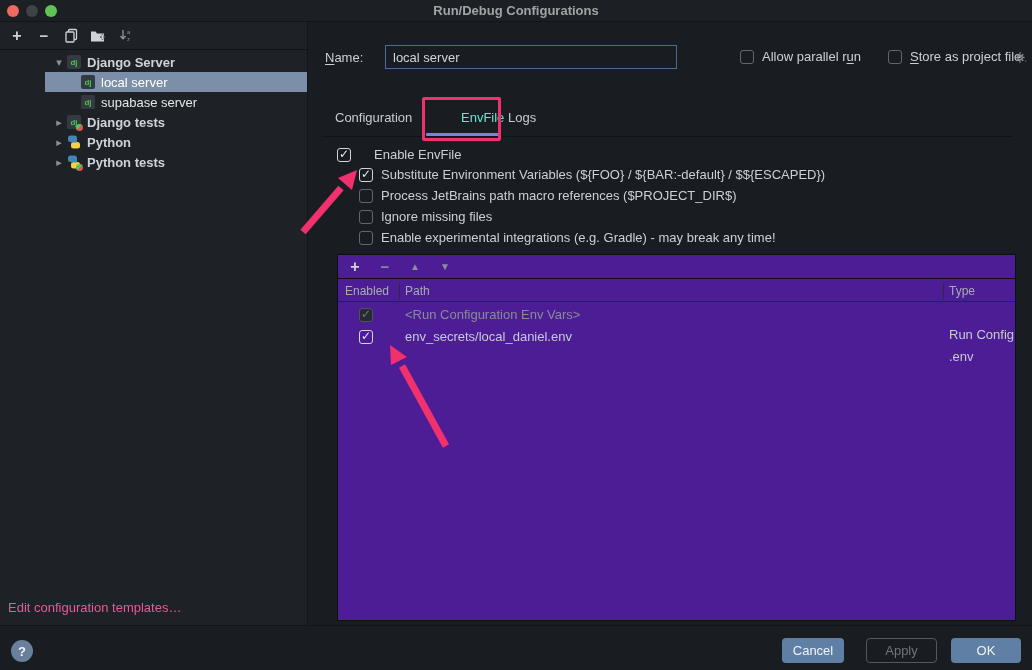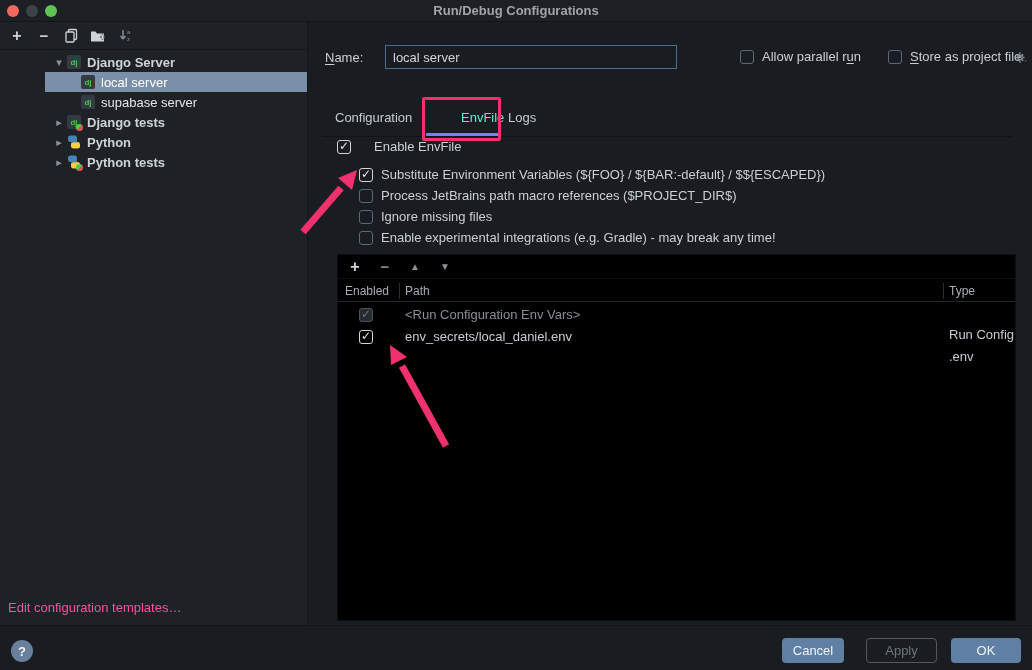--- a/index.html
+++ b/index.html
@@ -59,21 +59,21 @@
   #tab-configuration { left:27px; }
   #tab-envfile { left:115px; color:#5eead4;margin-left:38px; }
   #tab-logs { left:200px; }
   #tab-divider { position:absolute; left:14px; top:114px; width:690px; height:1px; background:#101318; }
   #tab-underline { position:absolute; left:118px; top:111px; width:74px; height:3px; background:#7d80e8; border-radius:1px; }
 
   
   .opt { position:absolute; display:flex; align-items:center; gap:8px; color:#ccd0d6; cursor:default; }
 
   
-  #env-table { position:absolute; left:29px; top:232px; width:679px; height:367px; background:#000000; border:1px solid #0d1013; }
+  #env-table { position:absolute; left:29px; top:232px; width:679px; height:367px; background:#4c1d95; border:1px solid #0d1013; }
   #tbl-toolbar { position:absolute; left:0; top:0; width:100%; height:24px; border-bottom:1px solid #0d1013; display:flex; align-items:center; gap:12px; padding-left:8px; }
   .glyph-up::before { content:"\25B2"; font-size:10px; }
   .glyph-down::before { content:"\25BC"; font-size:10px; }
   #tbl-header { position:absolute; left:0; top:25px; width:100%; height:22px; border-bottom:1px solid #24282d; color:#a6acb4; font-size:12px; }
   .hsep { position:absolute; top:3px; width:1px; height:16px; background:#2a2e34; }
   #tbl-header .h-enabled { position:absolute; left:7px; top:4px; }
   #tbl-header .h-path { position:absolute; left:67px; top:4px; }
   #tbl-header .h-type { position:absolute; left:611px; top:4px; }
   .trow { position:absolute; left:0; width:100%; height:22px; }
   .trow .cb { position:absolute; left:21px; top:4px; }
@@ -205,21 +205,21 @@
           <path d="M12 10.5 l1.4 0 -0.7 1.4 z" fill="#8a9099"></path>
         </svg>
     </span>
 
     <span class="tab" id="tab-configuration">Configuration</span>
     <span class="tab" id="tab-envfile">EnvFile</span>
     <span class="tab" id="tab-logs">Logs</span>
     <div id="tab-divider"></div>
     <div id="tab-underline"></div>
 
-    <div class="opt" style="left:29px; top:117px;gap:23px;">
+    <div class="opt" style="left:29px; top:125px;gap:23px;">
       <span class="cb checked"></span>
       <span>Enable EnvFile</span>
     </div>
     <div class="opt" style="left:51px; top:145px;">
       <span class="cb checked"></span>
       <span>Substitute Environment Variables (${FOO} / ${BAR:-default} / $${ESCAPED})</span>
     </div>
     <div class="opt" style="left:51px; top:166px;">
       <span class="cb"></span>
       <span>Process JetBrains path macro references ($PROJECT_DIR$)</span>

